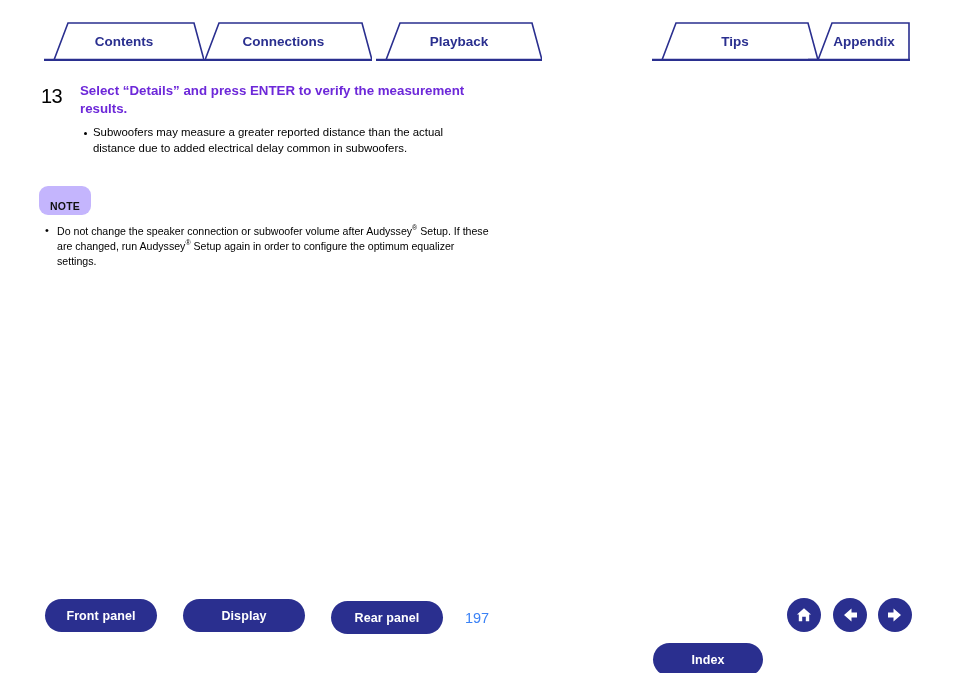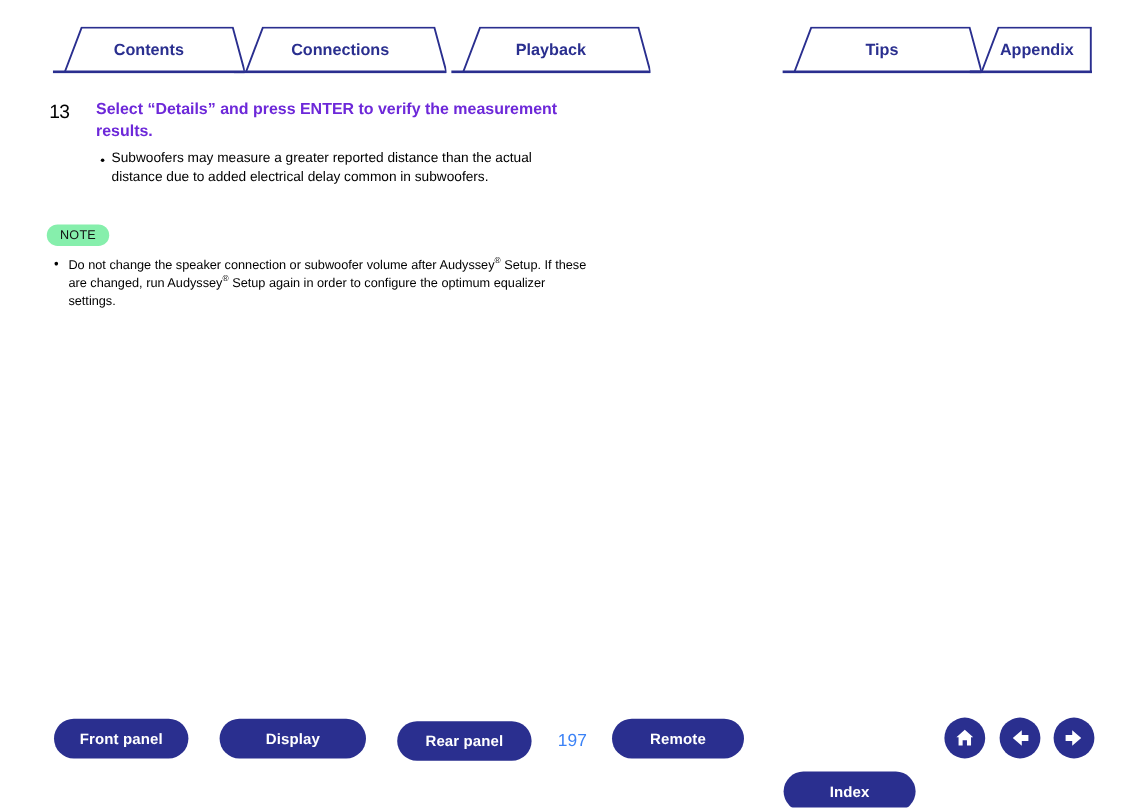--- a/index.html
+++ b/index.html
@@ -56,21 +56,21 @@
   .step {
     position: absolute;
     left: 41px;
     top: 82px;
     width: 430px;
   }
   .step-num {
     position: absolute;
     left: 0;
     top: 3px;
-    font-size: 16px;
+    font-size: 20px;
     font-weight: normal;
     letter-spacing: -0.5px;
     color: #000;
   }
   .step-title {
     margin-left: 39px;
     font-size: 13.3px;
     font-weight: bold;
     line-height: 1.33;
     color: #6d28d9;
@@ -100,25 +100,25 @@
 
   
   .note-wrap {
     position: absolute;
     left: 39px;
     top: 186px;
     width: 450px;
   }
   .note-badge {
     display: inline-block;
-    background: #86efac;
+    background: #c4b5fd;
     color: #111;
     font-size: 10.5px;
-    font-weight: normal;
-    padding: 3px 11px 3px 11px;
+    font-weight: bold;
+    padding: 14px 11px 3px 11px;
     border-radius: 9px;
     letter-spacing: 0.2px;
   }
   .note-body {
     margin-top: 9px;
     font-size: 10.6px;
     line-height: 1.42;
     position: relative;
     padding-left: 18px;
     color: #000;
@@ -252,23 +252,20 @@
   <div class="pill" style="left:183px; width:122px; top:7px;">
     <span>Display</span>
   </div>
 
   <div class="pill" style="left:331px; width:112px; top:9px;">
     <span>Rear panel</span>
   </div>
 
   <div class="page-num">197</div>
 
-  <div class="pill" style="left:510px; width:110px; top:7px;">
-    <span>Remote</span>
-  </div>
 
   <div class="pill" style="left:653px; width:110px; top:7px;margin-top:44px;">
     <span>Index</span>
   </div>
 
   <div class="circle-btn" style="left:787px;">
     <svg width="20" height="20" viewBox="0 0 20 20">
       <path d="M10 3.2 L17 9.4 L15.2 9.4 L15.2 16.2 L11.8 16.2 L11.8 11.8 L8.2 11.8 L8.2 16.2 L4.8 16.2 L4.8 9.4 L3 9.4 Z" fill="#ffffff"></path>
     </svg>
   </div>

